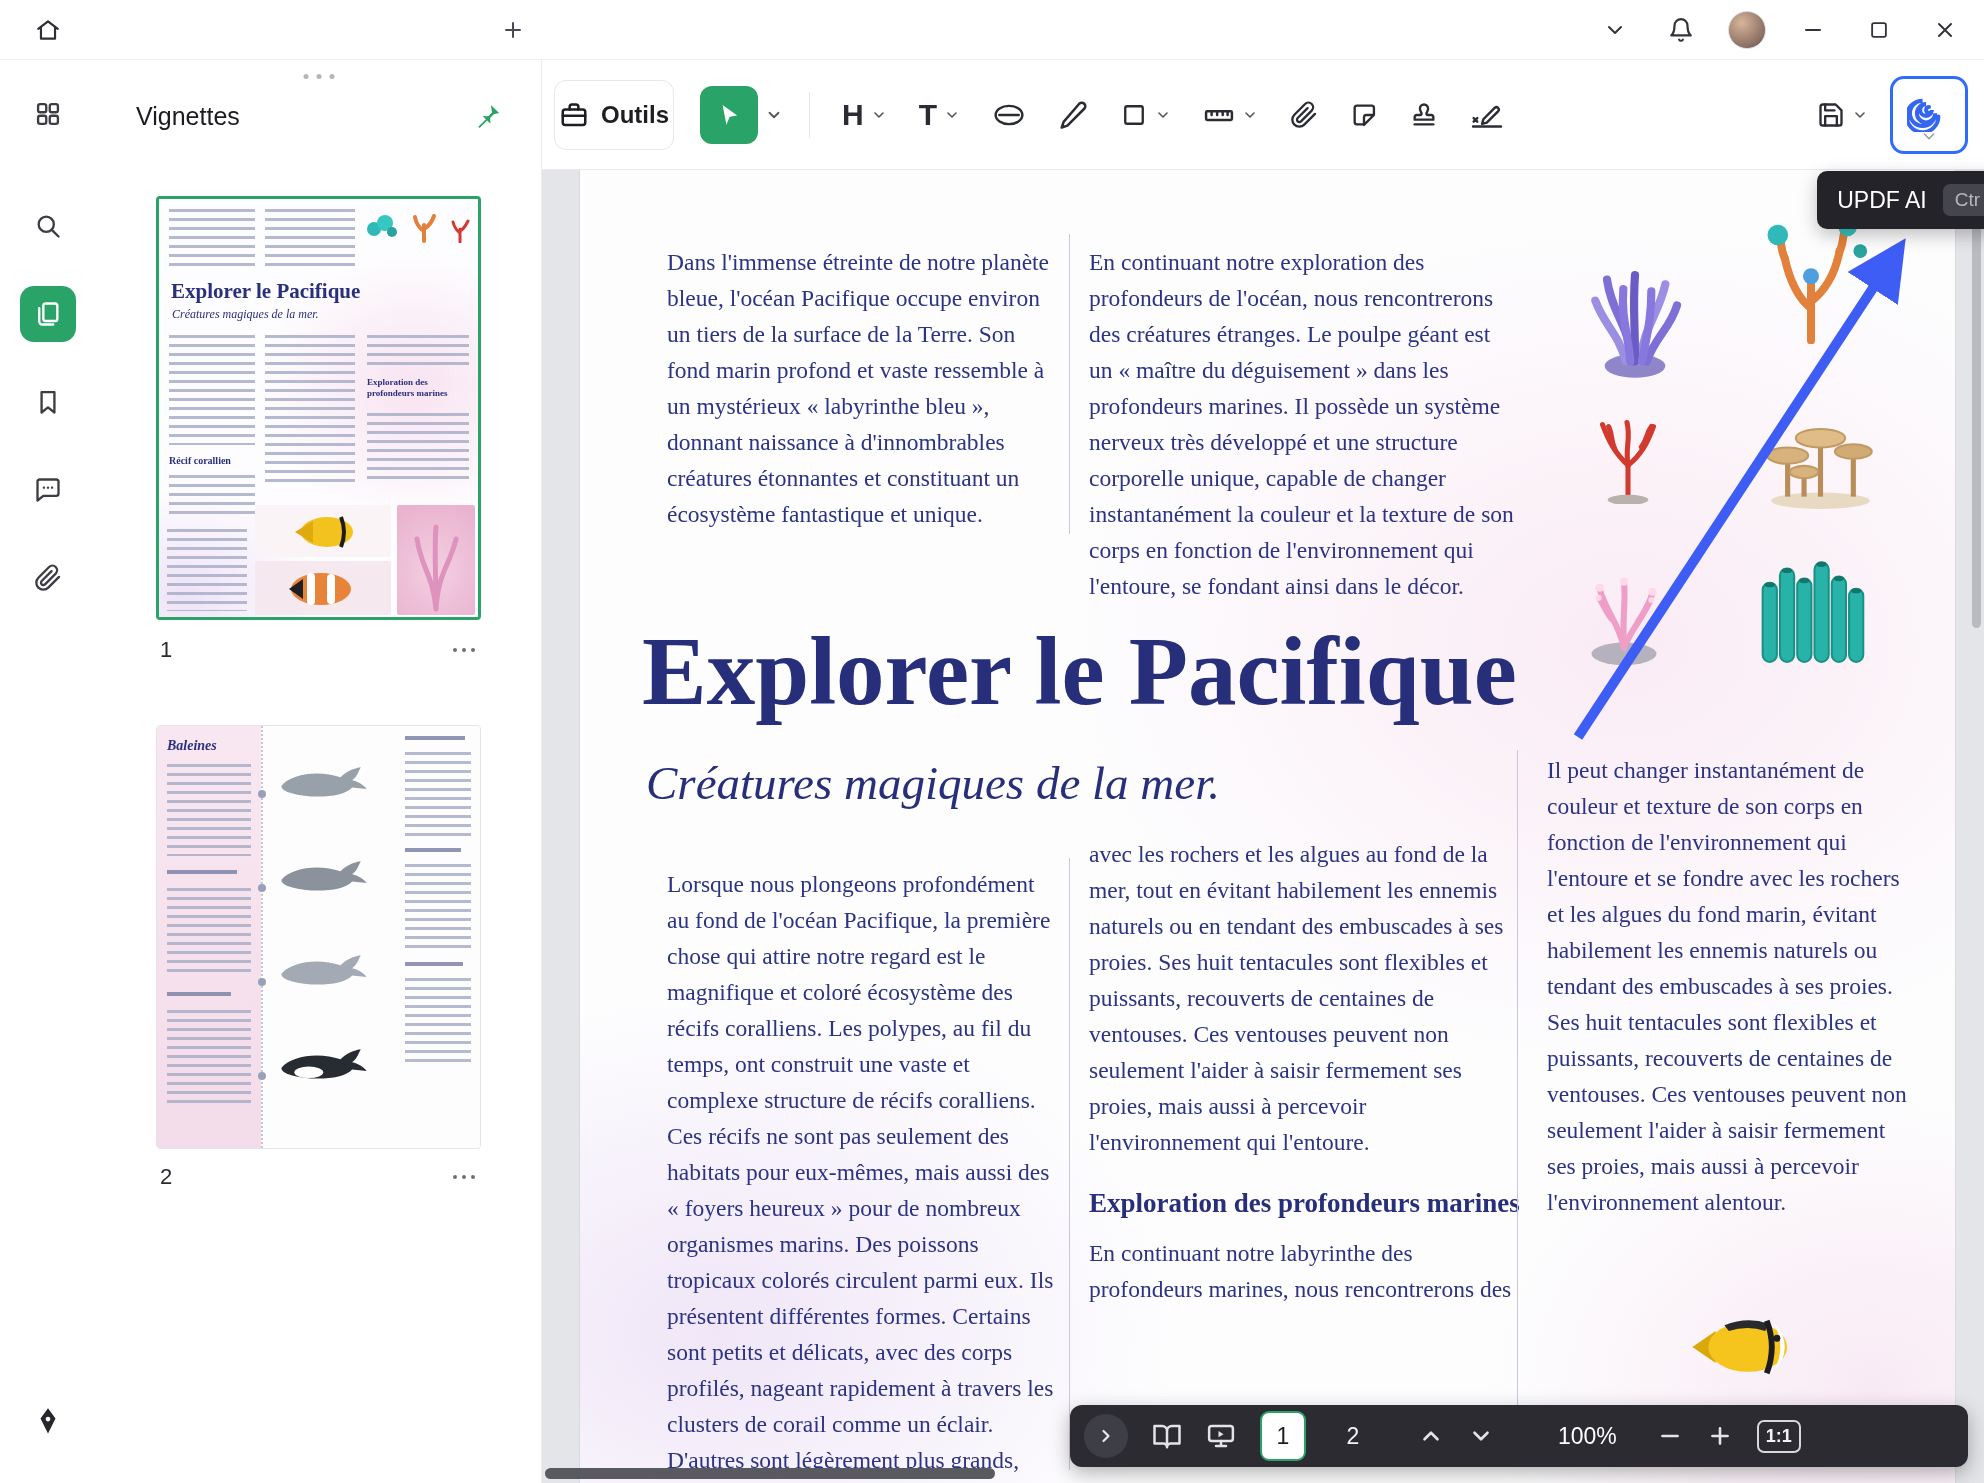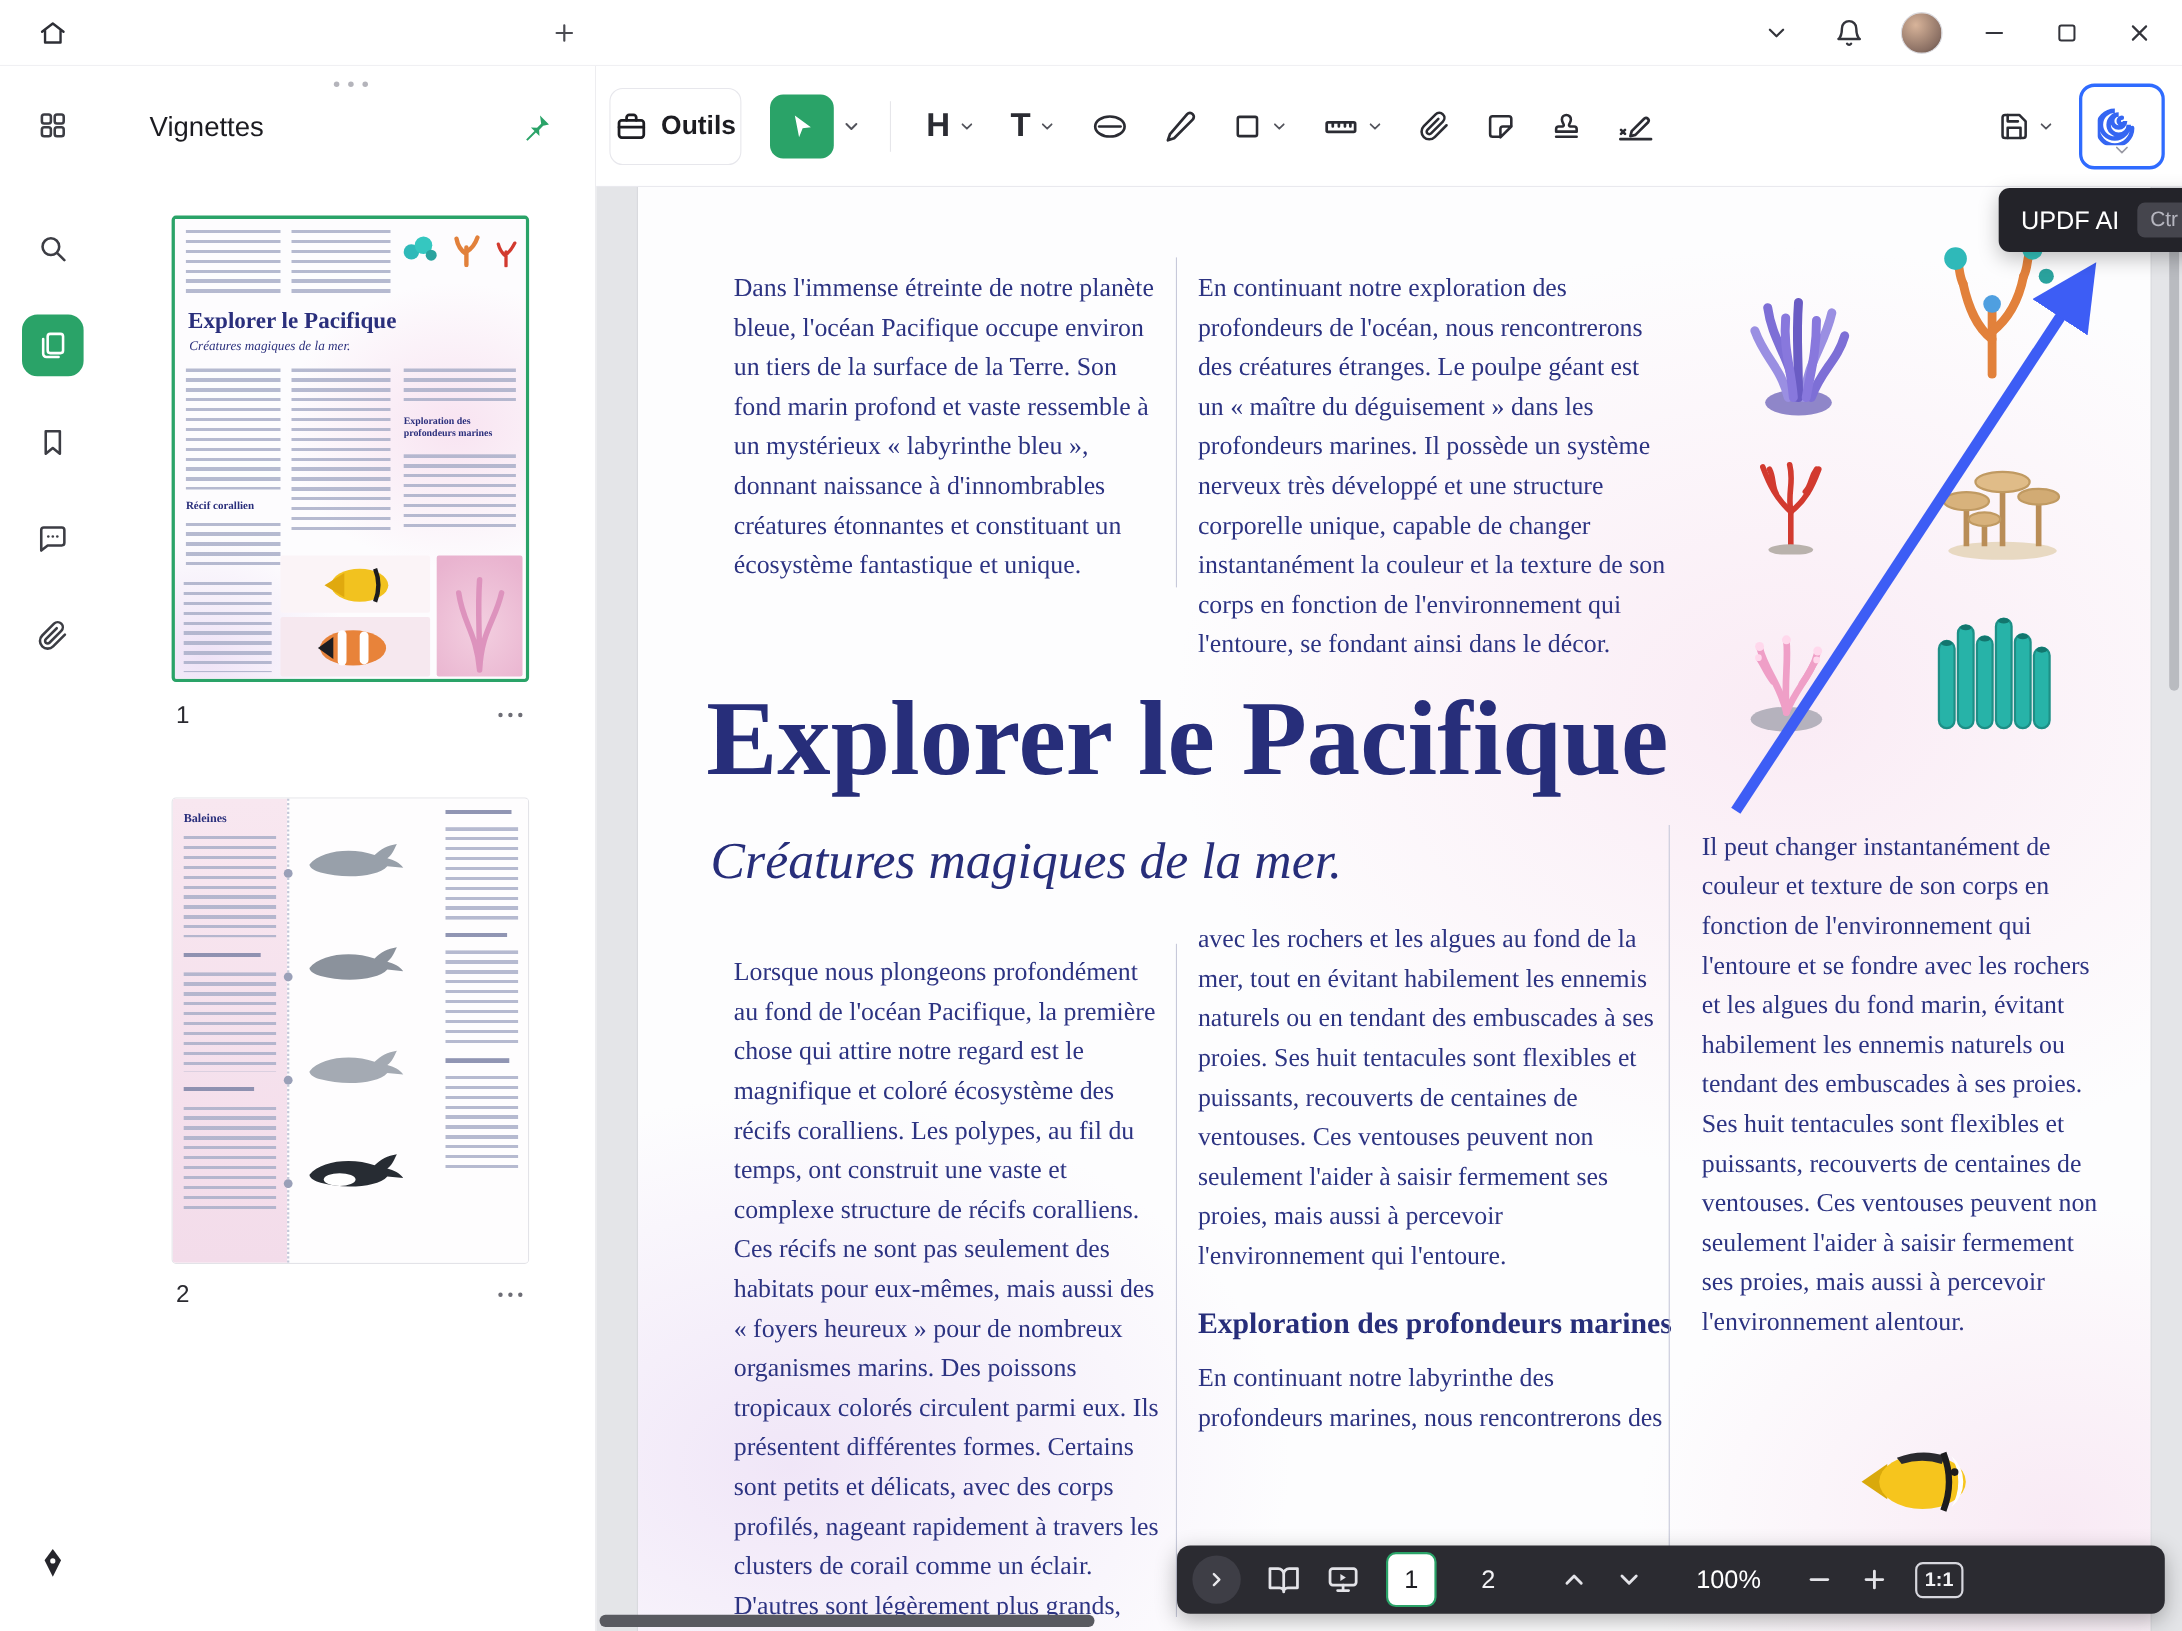--- a/index.html
+++ b/index.html
@@ -42,21 +42,21 @@
 .t1{position:relative;width:100%;height:100%;background:
  radial-gradient(240px 200px at 80% 45%,rgba(243,203,228,.5),transparent 65%),
  radial-gradient(220px 180px at 8% 95%,rgba(226,206,240,.55),transparent 60%),
  #fdfcfe}
 .t1-title{position:absolute;left:12px;top:80px;font-family:"Liberation Serif",serif;font-weight:bold;font-size:21px;color:#2a2f7c;white-space:nowrap}
 .t1-sub{position:absolute;left:13px;top:108px;font-family:"Liberation Serif",serif;font-style:italic;font-size:12px;color:#2a2f7c}
 .t1-h{position:absolute;font-family:"Liberation Serif",serif;font-weight:bold;color:#2a2f7c;line-height:1.25}
 .t1-photo{position:absolute;border-radius:2px;overflow:hidden}
 .t2{position:relative;width:100%;height:100%;background:#fefdfe}
 .t2-left{position:absolute;left:0;top:0;width:104px;height:100%;background:linear-gradient(#f8e7f0,#f3dcea);padding:12px 10px}
-.t2-title{font-family:"Liberation Serif",serif;font-weight:bold;font-size:11px;color:#2a2f7c;margin-bottom:10px}
+.t2-title{font-family:"Liberation Serif",serif;font-style:italic;font-weight:bold;font-size:14px;color:#2a2f7c;margin-bottom:10px}
 .t2-whales{position:absolute;left:104px;top:0;width:134px;height:100%;border-left:2px dotted #c3c7d8}
 .t2-dot{position:absolute;left:-5px;width:8px;height:8px;border-radius:50%;background:#9aa0b8}
 .t2-right{position:absolute;left:244px;top:0;width:74px;height:100%;padding:10px 4px}
 .whale{position:absolute;left:14px;width:104px}
 
 
 .toolbar{position:absolute;left:542px;top:60px;right:0;height:110px;background:#fff;border-bottom:1px solid #e9e9ee;display:flex;align-items:center;z-index:55}
 .tools-btn{margin-left:12px;height:70px;padding:0 4px;border:1px solid #e7e7ec;border-radius:12px;display:flex;align-items:center;gap:12px;background:#fff;font-size:24px;font-weight:bold;color:#1d1d22}
 .select-btn{margin-left:26px;width:58px;height:58px;border-radius:12px;background:#2aa368;display:flex;align-items:center;justify-content:center;flex:none}
 .chev{margin-left:7px;color:#53545c;flex:none}
@@ -680,21 +680,21 @@
             </svg>
           </span>
       </div>
       <div class="bb-ic">
         <span>
             <svg width="26" height="26" viewBox="0 0 24 24" fill="none" stroke="currentColor" stroke-width="2.4" stroke-linecap="round" stroke-linejoin="round">
               <path d="M6 9l6 6 6-6"></path>
             </svg>
           </span>
       </div>
-      <div class="bb-zoom" style="margin-left:24px">100%</div>
+      <div class="bb-zoom" style="margin-left:40px">100%</div>
       <div class="bb-ic" style="margin-left:16px">
         <span>
             <svg width="26" height="26" viewBox="0 0 24 24" fill="none" stroke="currentColor" stroke-width="2.4" stroke-linecap="round">
               <path d="M5 12h14"></path>
             </svg>
           </span>
       </div>
       <div class="bb-ic">
         <span>
             <svg width="26" height="26" viewBox="0 0 24 24" fill="none" stroke="currentColor" stroke-width="2.4" stroke-linecap="round">

